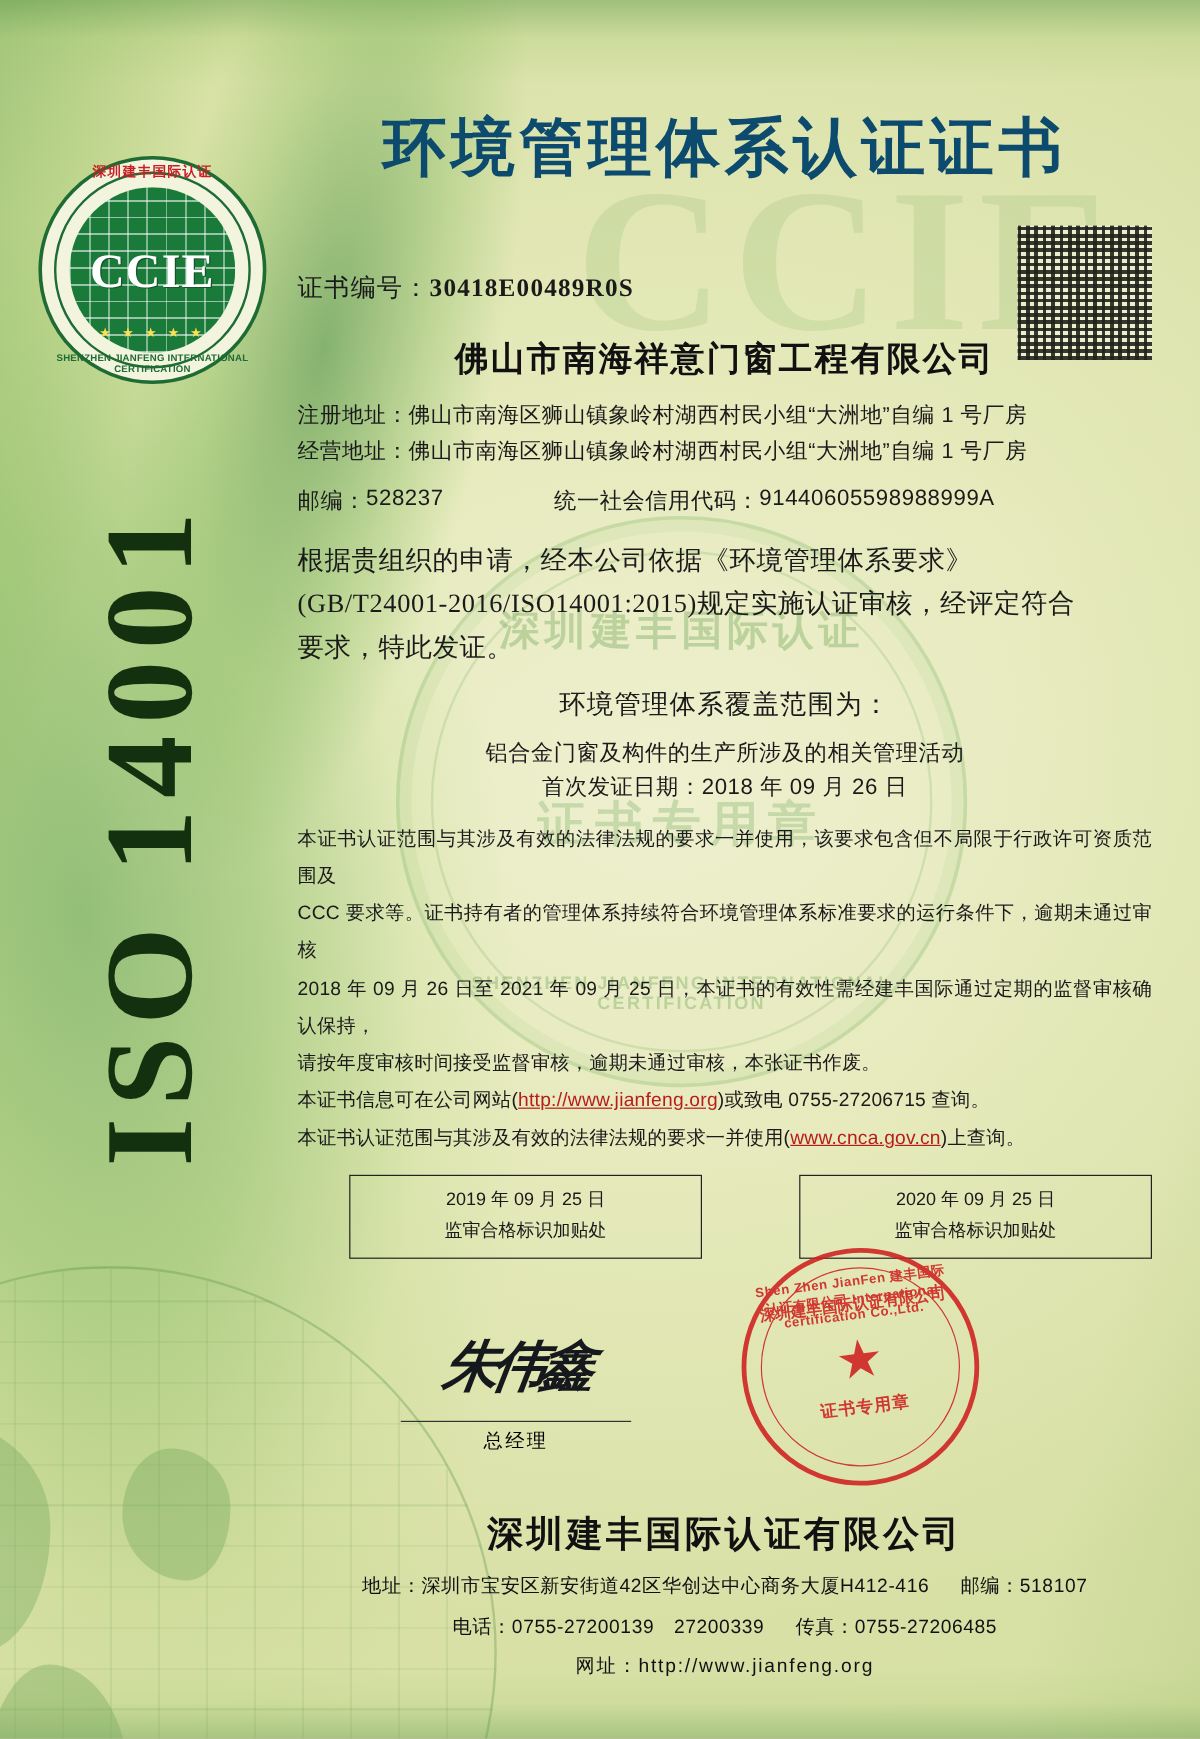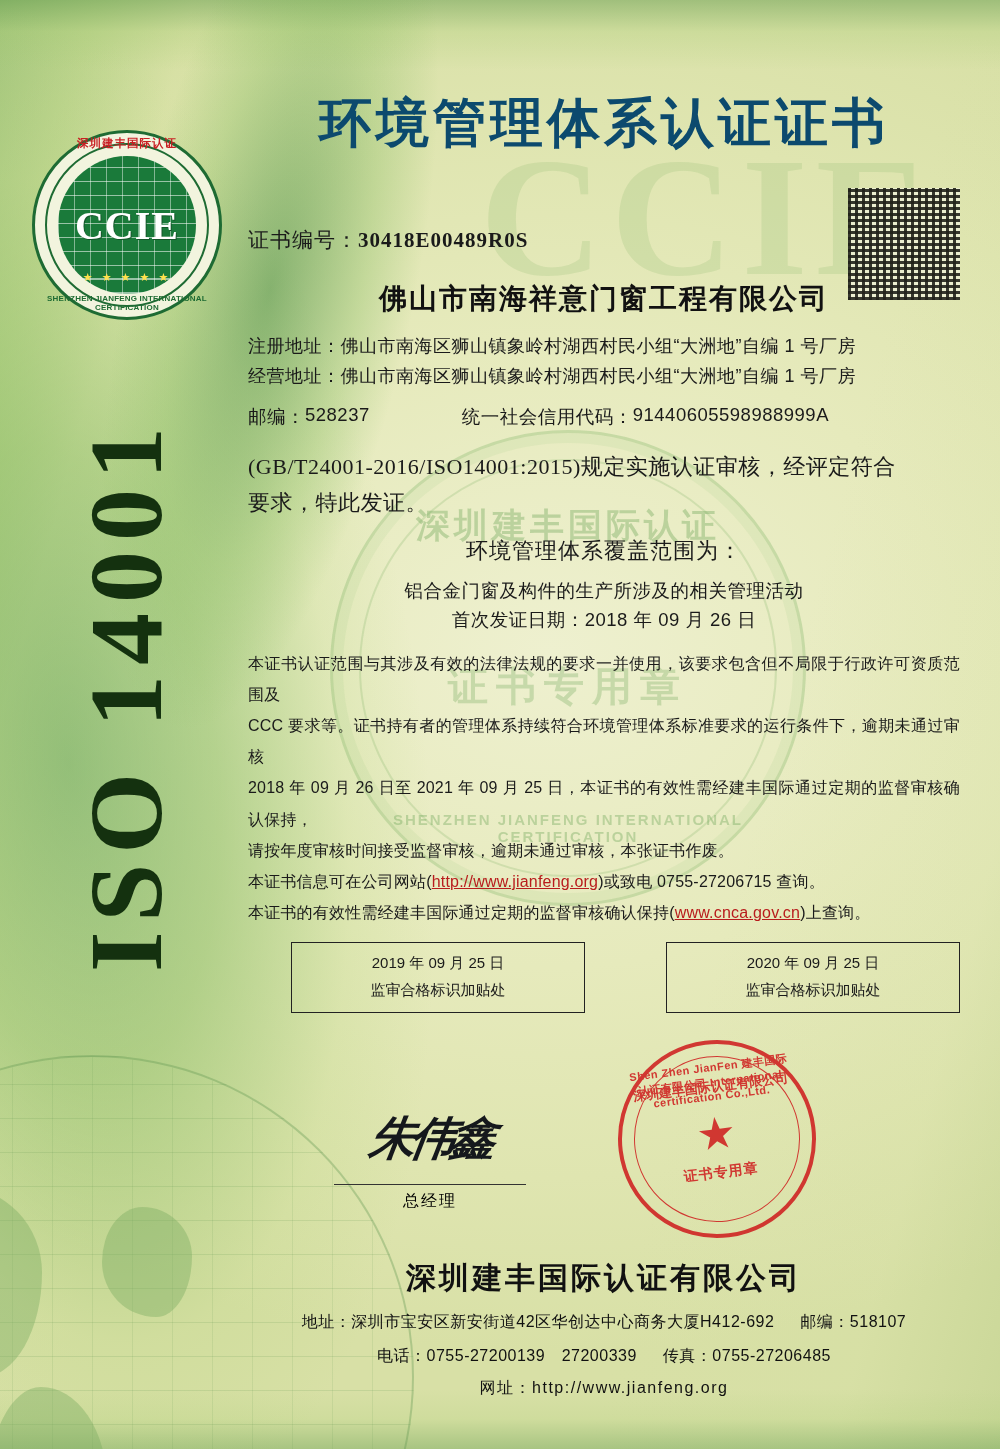--- a/index.html
+++ b/index.html
@@ -447,41 +447,42 @@
     </div>
 
     <div class="post-row">
       <span class="zip">邮编：</span>
       <span>528237</span>
       <span class="credit">统一社会信用代码：</span>
       <span>91440605598988999A</span>
     </div>
 
     <div class="statement">
+      <div>根据贵组织的申请，经本公司依据《环境管理体系要求》</div>
       <div class="mono">(GB/T24001-2016/ISO14001:2015)规定实施认证审核，经评定符合</div>
       <div>要求，特此发证。</div>
     </div>
 
     <div class="scope-title">环境管理体系覆盖范围为：</div>
     <div class="scope-body">铝合金门窗及构件的生产所涉及的相关管理活动</div>
 
     <div class="first-issue">
       <span>首次发证日期：</span><span>2018 年 09 月 26 日</span>
     </div>
 
     <div class="fineprint">
       <div>本证书认证范围与其涉及有效的法律法规的要求一并使用，该要求包含但不局限于行政许可资质范围及</div>
       <div>CCC 要求等。证书持有者的管理体系持续符合环境管理体系标准要求的运行条件下，逾期未通过审核</div>
       <div>2018 年 09 月 26 日至 2021 年 09 月 25 日，本证书的有效性需经建丰国际通过定期的监督审核确认保持，</div>
       <div>请按年度审核时间接受监督审核，逾期未通过审核，本张证书作废。</div>
       <div>
         <span>本证书信息可在公司网站(</span><span class="link">http://www.jianfeng.org</span><span>)或致电 0755-27206715 查询。</span>
       </div>
       <div>
-        <span>本证书的有效性需经建丰国际通过定期的监督审核确认保持(</span><span class="link">www.cnca.gov.cn</span><span>)上查询。</span>
+        <span>本证书认证范围与其涉及有效的法律法规的要求一并使用(</span><span class="link">www.cnca.gov.cn</span><span>)上查询。</span>
       </div>
     </div>
 
     <div class="stamp-boxes">
       <div class="stamp-box">
         <div>2019 年 09 月 25 日</div>
         <div>监审合格标识加贴处</div>
       </div>
       <div class="stamp-box">
         <div>2020 年 09 月 25 日</div>
@@ -501,21 +502,21 @@
     <div class="inner-ring"></div>
     <div class="arc-top">Shen Zhen JianFen 建丰国际认证有限公司 International certification Co.,Ltd.</div>
     <div class="cn-ring">深圳建丰国际认证有限公司</div>
     <div class="star">★</div>
     <div class="arc-bottom">证书专用章</div>
   </div>
 
   <div class="footer">
     <div class="issuer">深圳建丰国际认证有限公司</div>
     <div class="f-line">
-      <span>地址：</span><span>深圳市宝安区新安街道42区华创达中心商务大厦H412-692</span><span class="gap"></span><span>邮编：</span><span>518107</span>
+      <span>地址：</span><span>深圳市宝安区新安街道42区华创达中心商务大厦H412-416</span><span class="gap"></span><span>邮编：</span><span>518107</span>
     </div>
     <div class="f-line">
       <span>电话：</span><span>0755-27200139　27200339</span><span class="gap"></span><span>传真：</span><span>0755-27206485</span>
     </div>
     <div class="f-web">
       <span>网址：</span><span>http://www.jianfeng.org</span>
     </div>
   </div>
 
 </div>

